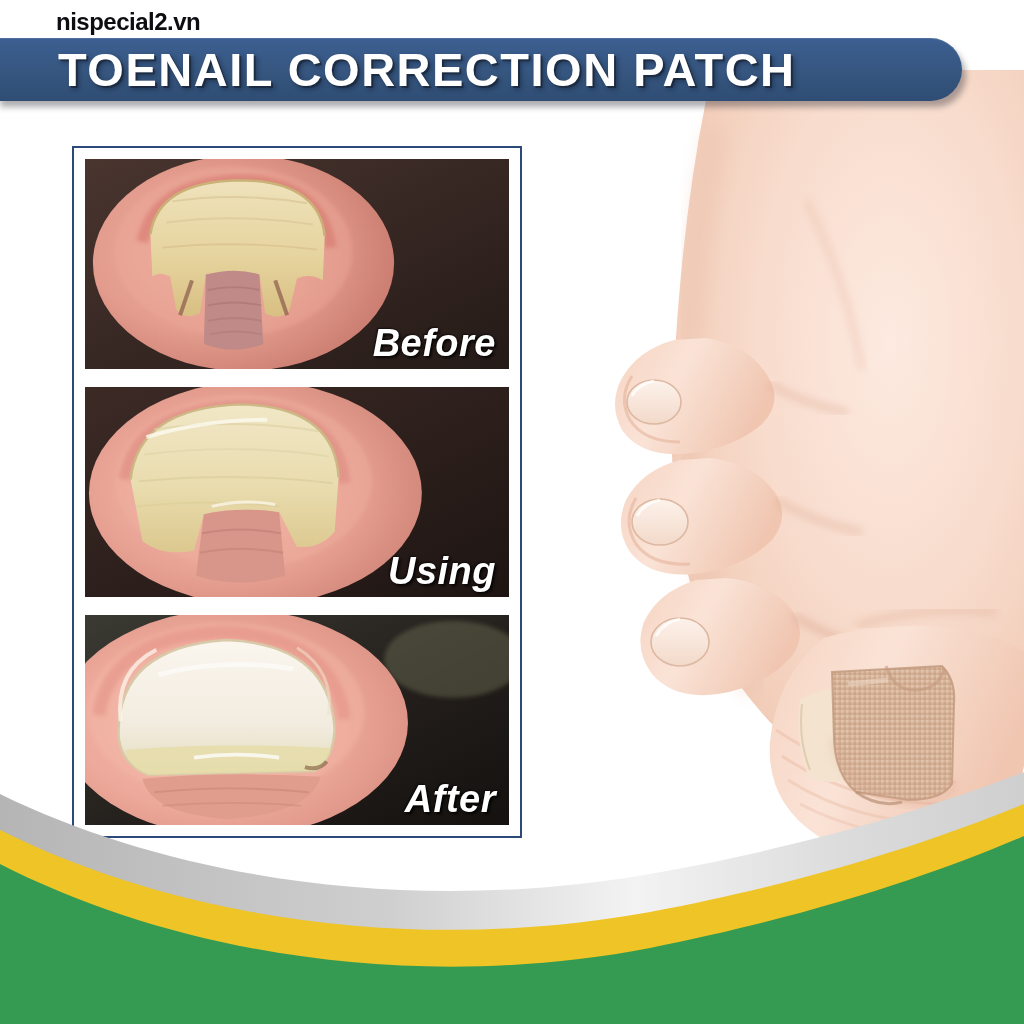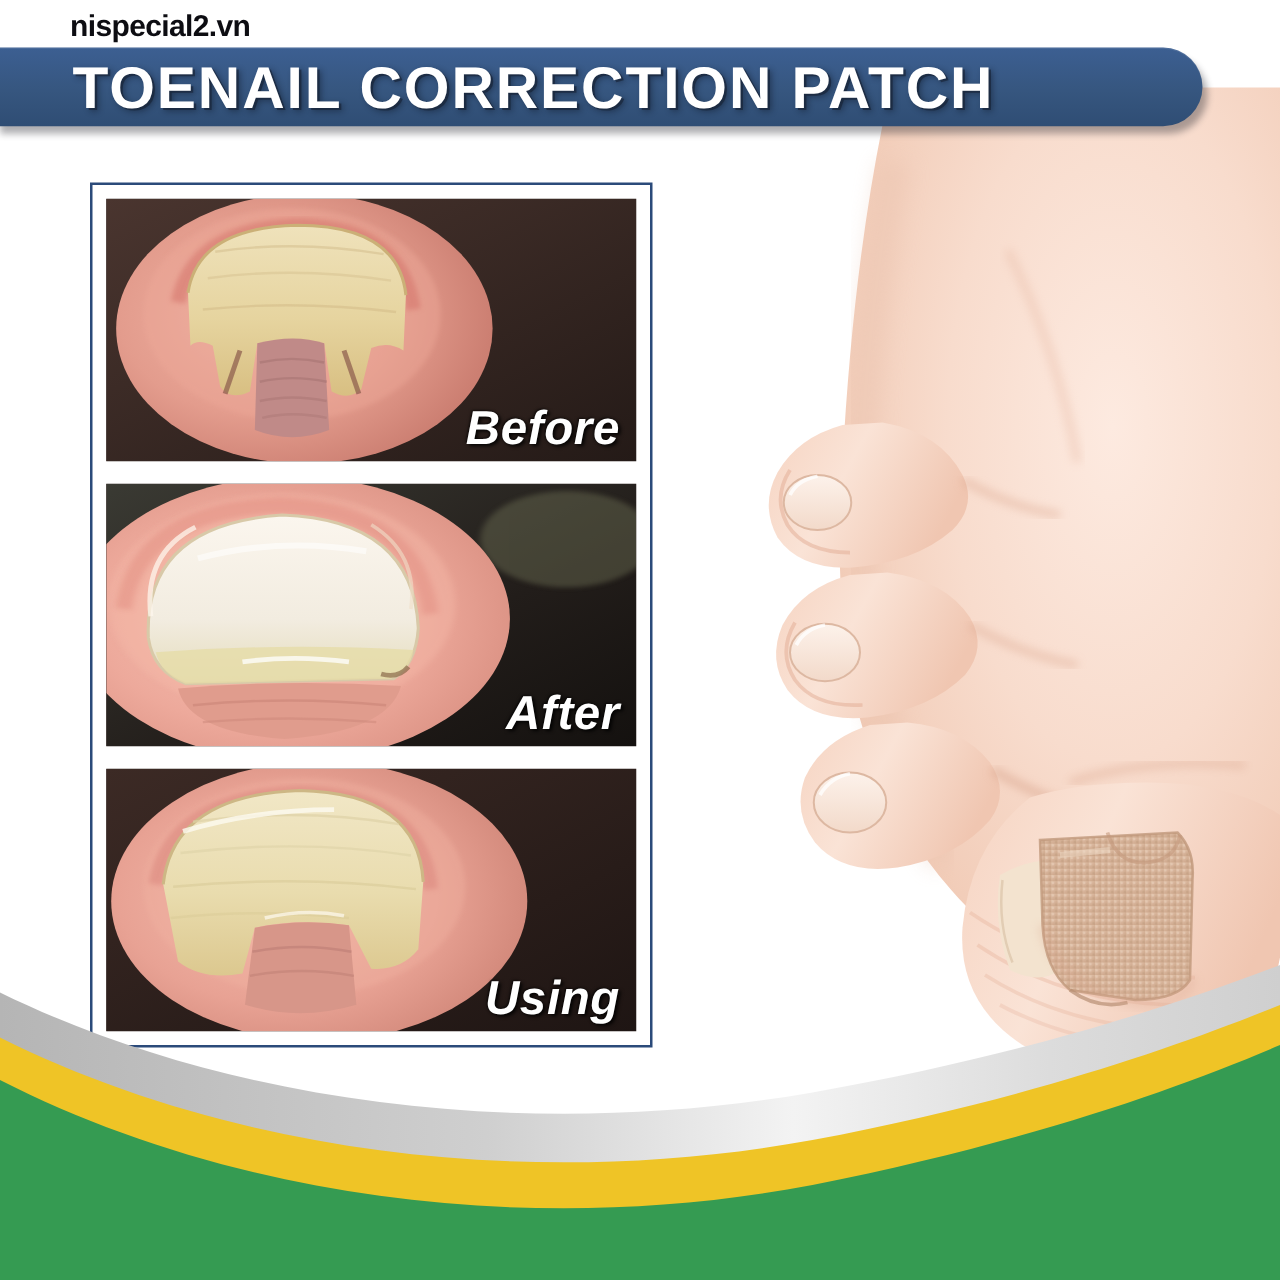--- a/index.html
+++ b/index.html
@@ -250,20 +250,63 @@
 
           <path d="M 108 126 Q 100 150 96 162" fill="none" stroke="#8a5a4c" stroke-width="4" opacity=".7"></path>
           <path d="M 192 126 Q 200 150 204 162" fill="none" stroke="#8a5a4c" stroke-width="4" opacity=".7"></path>
         </svg>
         <div class="photo-label">Before</div>
       </div>
 
       <div class="photo-cell">
         <svg viewBox="0 0 428 218" preserveAspectRatio="none">
           <defs>
+            <linearGradient id="bgDark2" x1="0%" y1="0%" x2="100%" y2="100%">
+              <stop offset="0%" stop-color="#3c2a25"></stop>
+                <stop offset="100%" stop-color="#1e1513"></stop>
+            </linearGradient>
+            <radialGradient id="skin2" cx="40%" cy="48%" r="64%">
+              <stop offset="0%" stop-color="#f4bdae"></stop>
+                <stop offset="60%" stop-color="#e8a294"></stop>
+              <stop offset="100%" stop-color="#d08678"></stop>
+            </radialGradient>
+            <linearGradient id="nailY2" x1="0%" y1="0%" x2="0%" y2="100%">
+              <stop offset="0%" stop-color="#f1e7c6"></stop>
+                <stop offset="55%" stop-color="#e9dcae"></stop>
+              <stop offset="100%" stop-color="#dcc88f"></stop>
+            </linearGradient>
+            <filter id="b2">
+                <feGaussianBlur stdDeviation="2.2"></feGaussianBlur>
+              </filter>
+          </defs>
+          <rect width="428" height="218" fill="url(#bgDark2)"></rect>
+          <ellipse cx="172" cy="110" rx="168" ry="116" fill="url(#skin2)"></ellipse>
+          <ellipse cx="160" cy="98" rx="130" ry="90" fill="#f0b1a0" opacity=".42" filter="url(#b2)"></ellipse>
+          <path d="M 40 96 Q 52 24 156 20 Q 254 22 262 100" fill="none" stroke="#d9837a" stroke-width="12" opacity=".5" filter="url(#b2)"></path>
+
+          <path d="M 46 96 Q 54 22 156 18 Q 252 20 256 94 L 252 150 Q 238 168 214 166 L 196 130 Q 152 124 120 132 L 110 170 Q 78 176 58 160 Z" fill="url(#nailY2)"></path>
+          <path d="M 46 96 Q 54 22 156 18 Q 252 20 256 94" fill="none" stroke="#cdb785" stroke-width="2.5"></path>
+          <path d="M 70 44 Q 156 32 236 46" fill="none" stroke="#ded2a6" stroke-width="2" opacity=".7"></path>
+          <path d="M 60 70 Q 156 58 246 72" fill="none" stroke="#ded2a6" stroke-width="2" opacity=".6"></path>
+          <path d="M 54 98 Q 156 88 250 100" fill="none" stroke="#d6c794" stroke-width="2" opacity=".5"></path>
+          <path d="M 52 124 Q 120 116 196 124" fill="none" stroke="#d6c794" stroke-width="2" opacity=".4"></path>
+
+          <path d="M 120 132 Q 158 124 196 130 L 202 196 Q 156 210 112 196 Z" fill="#d79689"></path>
+          <path d="M 118 152 Q 158 144 198 152" fill="none" stroke="#bd7d74" stroke-width="2" opacity=".6"></path>
+          <path d="M 116 172 Q 158 164 200 172" fill="none" stroke="#bd7d74" stroke-width="2" opacity=".5"></path>
+
+          <path d="M 62 52 Q 120 34 184 34" fill="none" stroke="#fdfaf0" stroke-width="4" opacity=".8"></path>
+          <path d="M 128 124 Q 160 116 192 122" fill="none" stroke="#fdfaf0" stroke-width="3" opacity=".7"></path>
+        </svg>
+        <div class="photo-label">Using</div>
+      </div>
+
+      <div class="photo-cell">
+        <svg viewBox="0 0 428 218" preserveAspectRatio="none">
+          <defs>
             <linearGradient id="bgDark3" x1="0%" y1="0%" x2="100%" y2="100%">
               <stop offset="0%" stop-color="#3a3a33"></stop>
                 <stop offset="60%" stop-color="#221d1a"></stop>
               <stop offset="100%" stop-color="#14110f"></stop>
             </linearGradient>
             <radialGradient id="skin3" cx="42%" cy="50%" r="64%">
               <stop offset="0%" stop-color="#f6c3b6"></stop>
                 <stop offset="58%" stop-color="#eda99b"></stop>
               <stop offset="100%" stop-color="#d98f81"></stop>
             </radialGradient>
@@ -294,63 +337,20 @@
           <path d="M 36 110 Q 30 58 72 36" fill="none" stroke="#fdf6ec" stroke-width="4" opacity=".75"></path>
           <path d="M 246 104 Q 252 58 214 34" fill="none" stroke="#f0dfc9" stroke-width="3" opacity=".6"></path>
 
           <path d="M 222 158 Q 236 162 244 152" fill="none" stroke="#8a6a4a" stroke-width="4" opacity=".7"></path>
 
           <path d="M 58 170 Q 148 162 238 168 Q 228 206 144 212 Q 66 206 58 170 Z" fill="#e09c8d"></path>
           <path d="M 70 184 Q 148 176 226 184" fill="none" stroke="#c98477" stroke-width="2" opacity=".55"></path>
           <path d="M 78 198 Q 148 192 218 198" fill="none" stroke="#c98477" stroke-width="2" opacity=".45"></path>
         </svg>
         <div class="photo-label">After</div>
-      </div>
-
-      <div class="photo-cell">
-        <svg viewBox="0 0 428 218" preserveAspectRatio="none">
-          <defs>
-            <linearGradient id="bgDark2" x1="0%" y1="0%" x2="100%" y2="100%">
-              <stop offset="0%" stop-color="#3c2a25"></stop>
-                <stop offset="100%" stop-color="#1e1513"></stop>
-            </linearGradient>
-            <radialGradient id="skin2" cx="40%" cy="48%" r="64%">
-              <stop offset="0%" stop-color="#f4bdae"></stop>
-                <stop offset="60%" stop-color="#e8a294"></stop>
-              <stop offset="100%" stop-color="#d08678"></stop>
-            </radialGradient>
-            <linearGradient id="nailY2" x1="0%" y1="0%" x2="0%" y2="100%">
-              <stop offset="0%" stop-color="#f1e7c6"></stop>
-                <stop offset="55%" stop-color="#e9dcae"></stop>
-              <stop offset="100%" stop-color="#dcc88f"></stop>
-            </linearGradient>
-            <filter id="b2">
-                <feGaussianBlur stdDeviation="2.2"></feGaussianBlur>
-              </filter>
-          </defs>
-          <rect width="428" height="218" fill="url(#bgDark2)"></rect>
-          <ellipse cx="172" cy="110" rx="168" ry="116" fill="url(#skin2)"></ellipse>
-          <ellipse cx="160" cy="98" rx="130" ry="90" fill="#f0b1a0" opacity=".42" filter="url(#b2)"></ellipse>
-          <path d="M 40 96 Q 52 24 156 20 Q 254 22 262 100" fill="none" stroke="#d9837a" stroke-width="12" opacity=".5" filter="url(#b2)"></path>
-
-          <path d="M 46 96 Q 54 22 156 18 Q 252 20 256 94 L 252 150 Q 238 168 214 166 L 196 130 Q 152 124 120 132 L 110 170 Q 78 176 58 160 Z" fill="url(#nailY2)"></path>
-          <path d="M 46 96 Q 54 22 156 18 Q 252 20 256 94" fill="none" stroke="#cdb785" stroke-width="2.5"></path>
-          <path d="M 70 44 Q 156 32 236 46" fill="none" stroke="#ded2a6" stroke-width="2" opacity=".7"></path>
-          <path d="M 60 70 Q 156 58 246 72" fill="none" stroke="#ded2a6" stroke-width="2" opacity=".6"></path>
-          <path d="M 54 98 Q 156 88 250 100" fill="none" stroke="#d6c794" stroke-width="2" opacity=".5"></path>
-          <path d="M 52 124 Q 120 116 196 124" fill="none" stroke="#d6c794" stroke-width="2" opacity=".4"></path>
-
-          <path d="M 120 132 Q 158 124 196 130 L 202 196 Q 156 210 112 196 Z" fill="#d79689"></path>
-          <path d="M 118 152 Q 158 144 198 152" fill="none" stroke="#bd7d74" stroke-width="2" opacity=".6"></path>
-          <path d="M 116 172 Q 158 164 200 172" fill="none" stroke="#bd7d74" stroke-width="2" opacity=".5"></path>
-
-          <path d="M 62 52 Q 120 34 184 34" fill="none" stroke="#fdfaf0" stroke-width="4" opacity=".8"></path>
-          <path d="M 128 124 Q 160 116 192 122" fill="none" stroke="#fdfaf0" stroke-width="3" opacity=".7"></path>
-        </svg>
-        <div class="photo-label">Using</div>
       </div>
 
     </div>
   </div>
 
   <svg class="wave" viewBox="0 0 1024 260" preserveAspectRatio="none">
     <defs>
       <linearGradient id="silverG" x1="0%" y1="0%" x2="100%" y2="0%">
         <stop offset="0%" stop-color="#b5b5b5"></stop>
         <stop offset="38%" stop-color="#cfcfcf"></stop>

